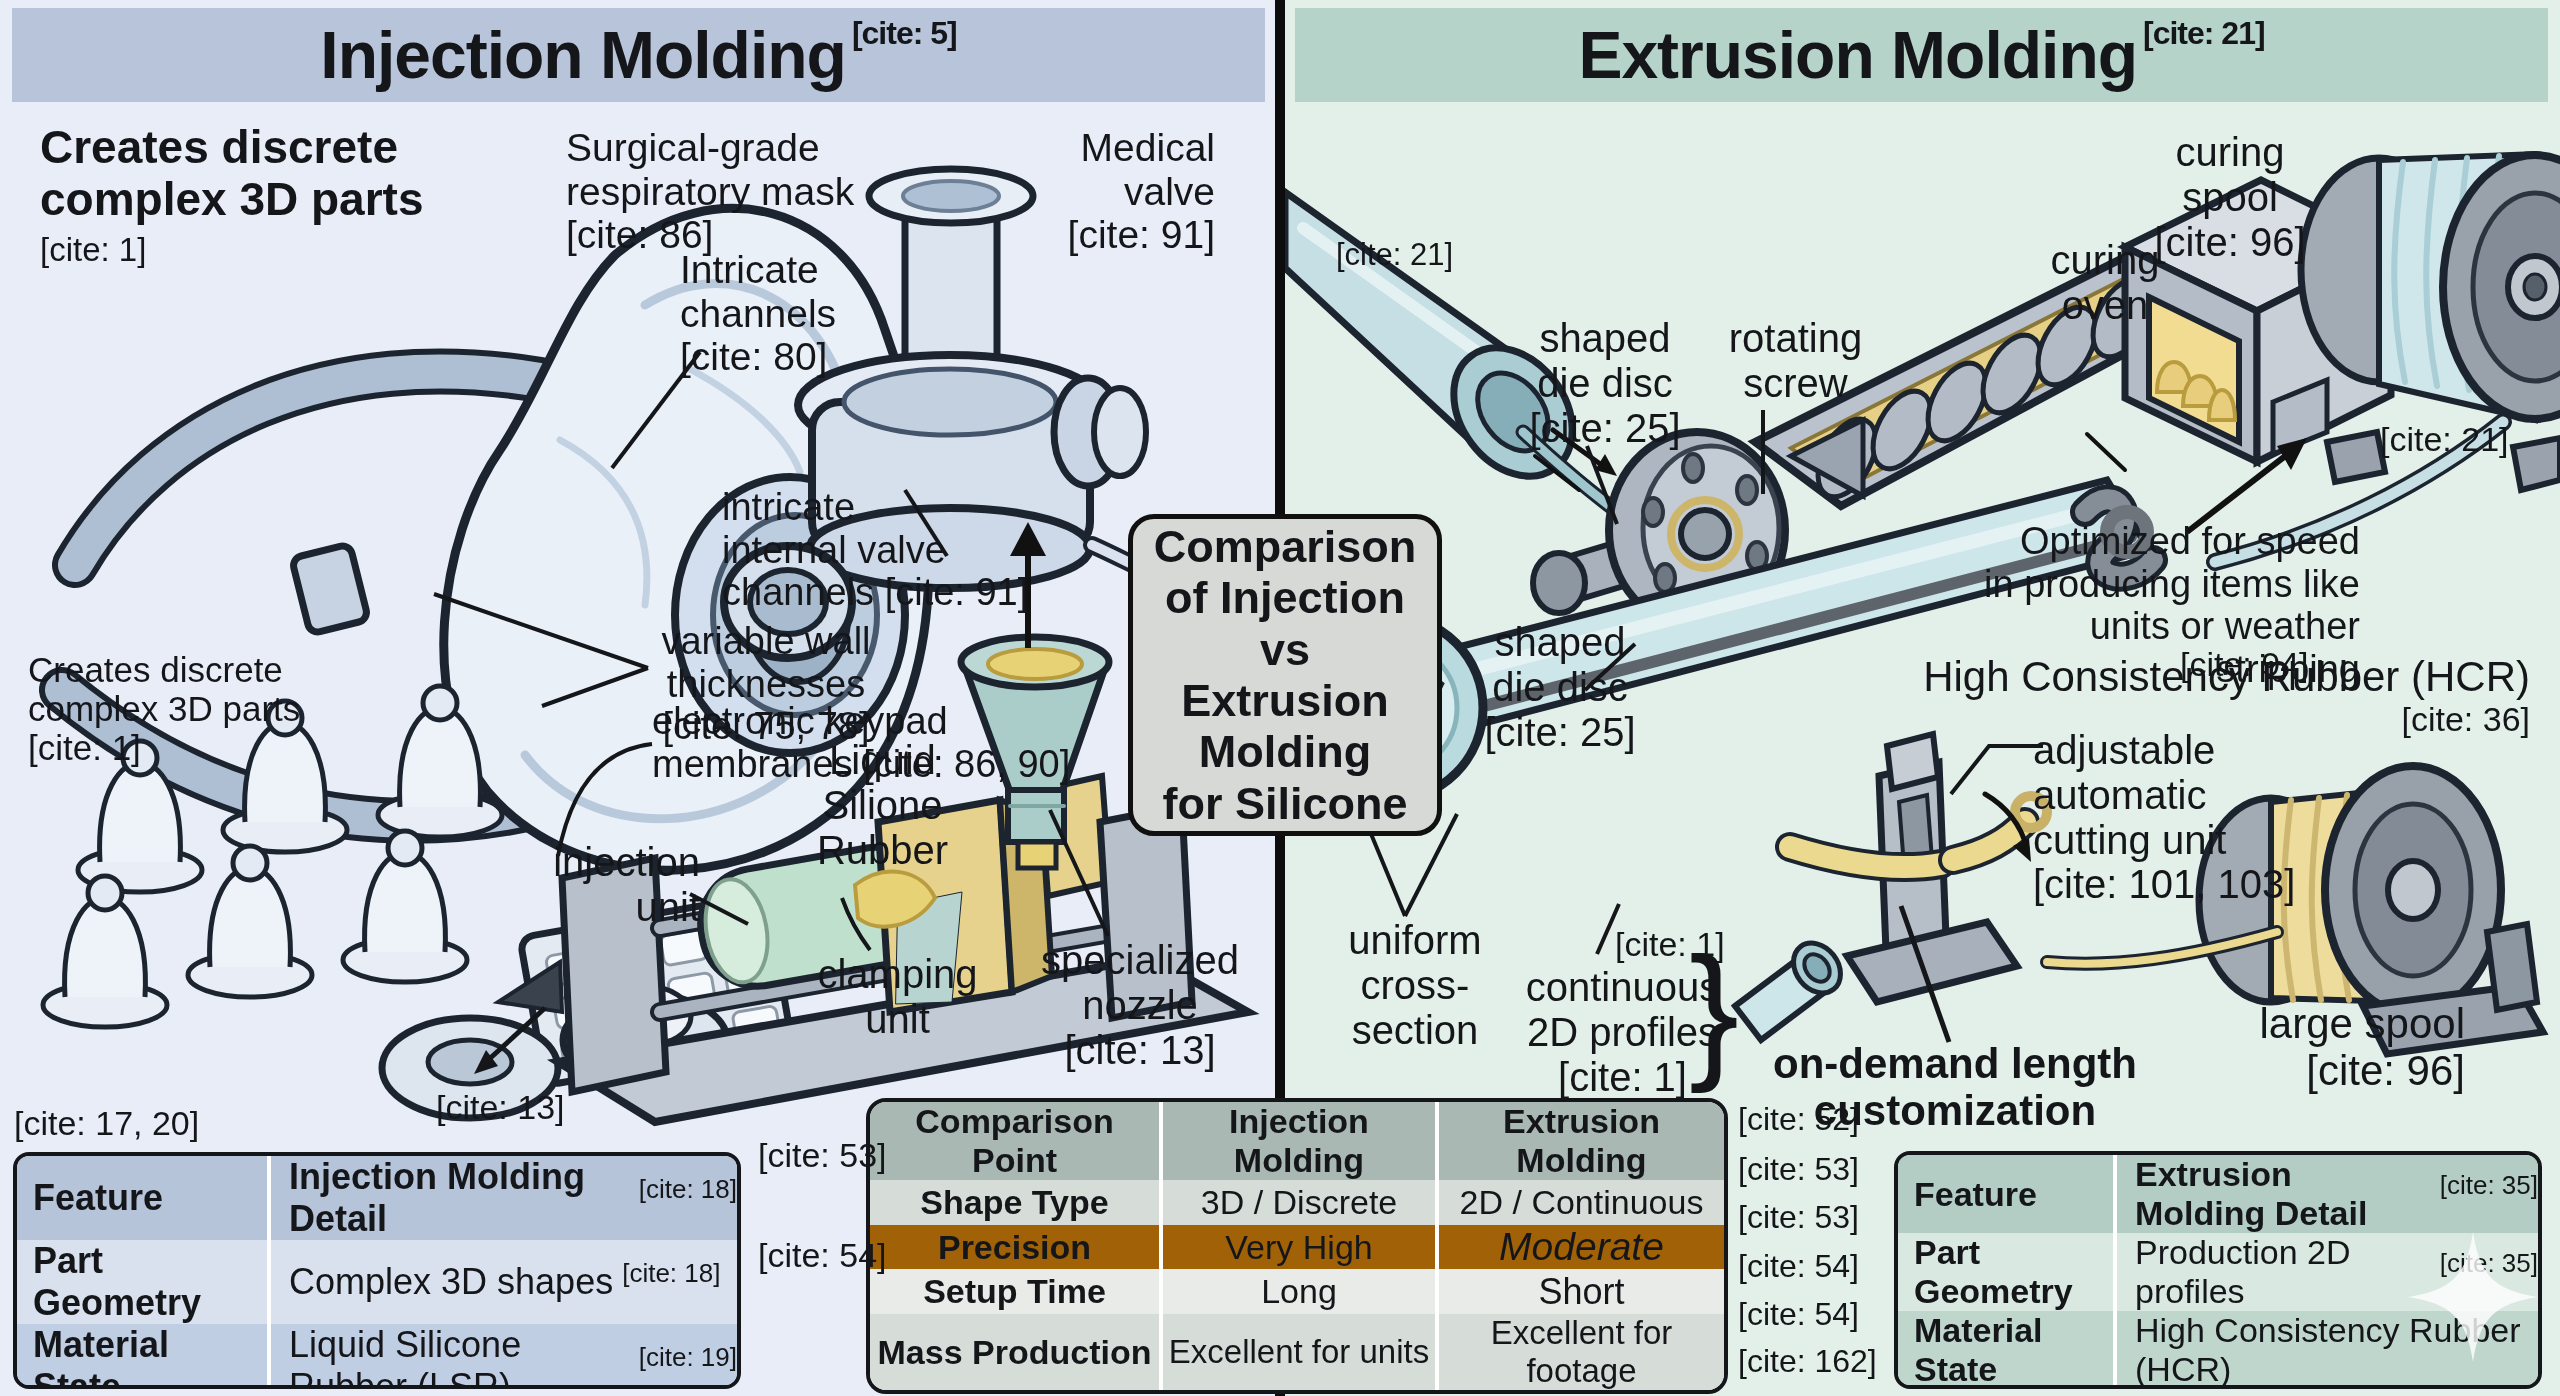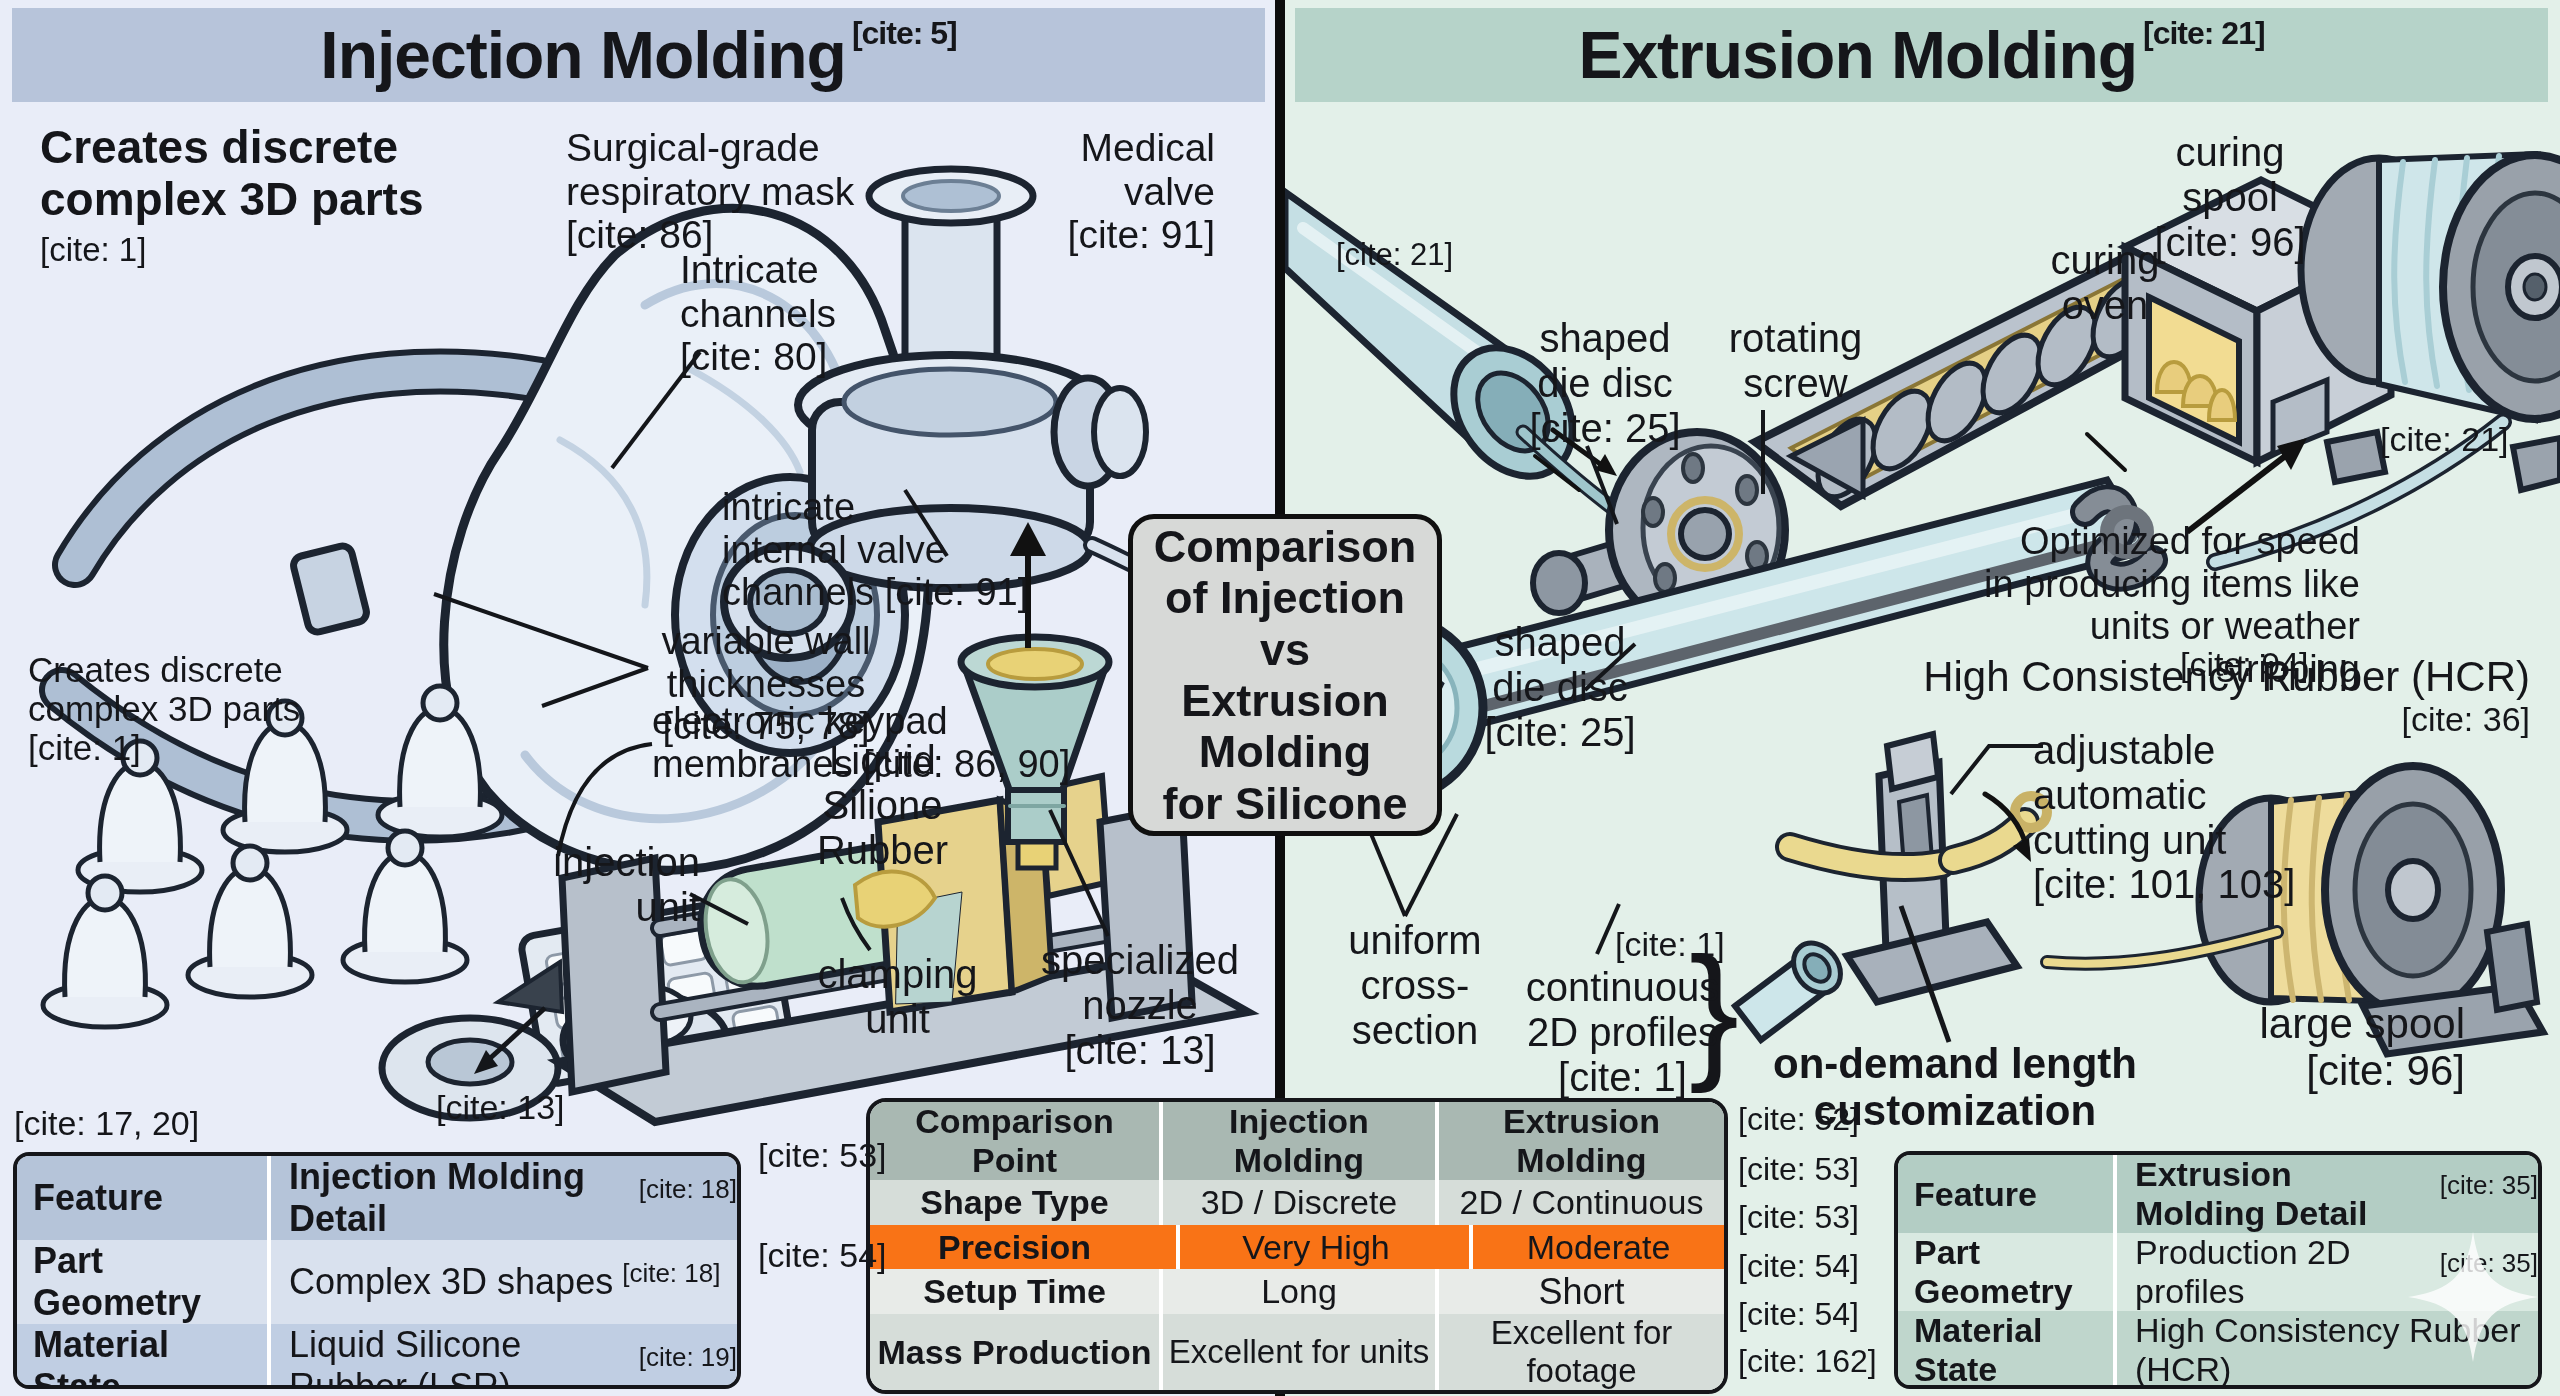--- a/index.html
+++ b/index.html
@@ -380,24 +380,24 @@
     <div class="trow hrow" style="background:#a9b8b2;">
       <div class="tcell cc" style="width:289px;font-size:34px;">Comparison Point</div>
       <div class="tcell cc sep" style="width:276px;font-size:34px;">Injection Molding</div>
       <div class="tcell cc sep" style="flex:1;font-size:34px;">Extrusion Molding</div>
     </div>
     <div class="trow" style="background:#d6ddd9;">
       <div class="tcell cc" style="width:289px;font-size:34px;font-weight:bold;">Shape Type</div>
       <div class="tcell cc sep" style="width:276px;font-size:34px;">3D / Discrete</div>
       <div class="tcell cc sep" style="flex:1;font-size:34px;">2D / Continuous</div>
     </div>
-    <div class="trow" style="background:#f97316;gap:17px;">
+    <div class="trow" style="background:#a16207;">
       <div class="tcell cc" style="width:289px;font-size:34px;font-weight:bold;">Precision</div>
       <div class="tcell cc sep" style="width:276px;font-size:34px;">Very High</div>
-      <div class="tcell cc sep" style="flex:1;font-size:34px;">Moderate</div>
+      <div class="tcell cc sep" style="flex:1;font-size:39px;font-style:italic;">Moderate</div>
     </div>
     <div class="trow" style="background:#e8ebe8;">
       <div class="tcell cc" style="width:289px;font-size:34px;font-weight:bold;">Setup Time</div>
       <div class="tcell cc sep" style="width:276px;font-size:34px;">Long</div>
       <div class="tcell cc sep" style="flex:1;font-size:36px;">Short</div>
     </div>
     <div class="trow" style="background:#d6ddd9;">
       <div class="tcell cc" style="width:289px;font-size:34px;font-weight:bold;">Mass Production</div>
       <div class="tcell cc sep" style="width:276px;font-size:33px;">Excellent for units</div>
       <div class="tcell cc sep" style="flex:1;font-size:33px;">Excellent for footage</div>

